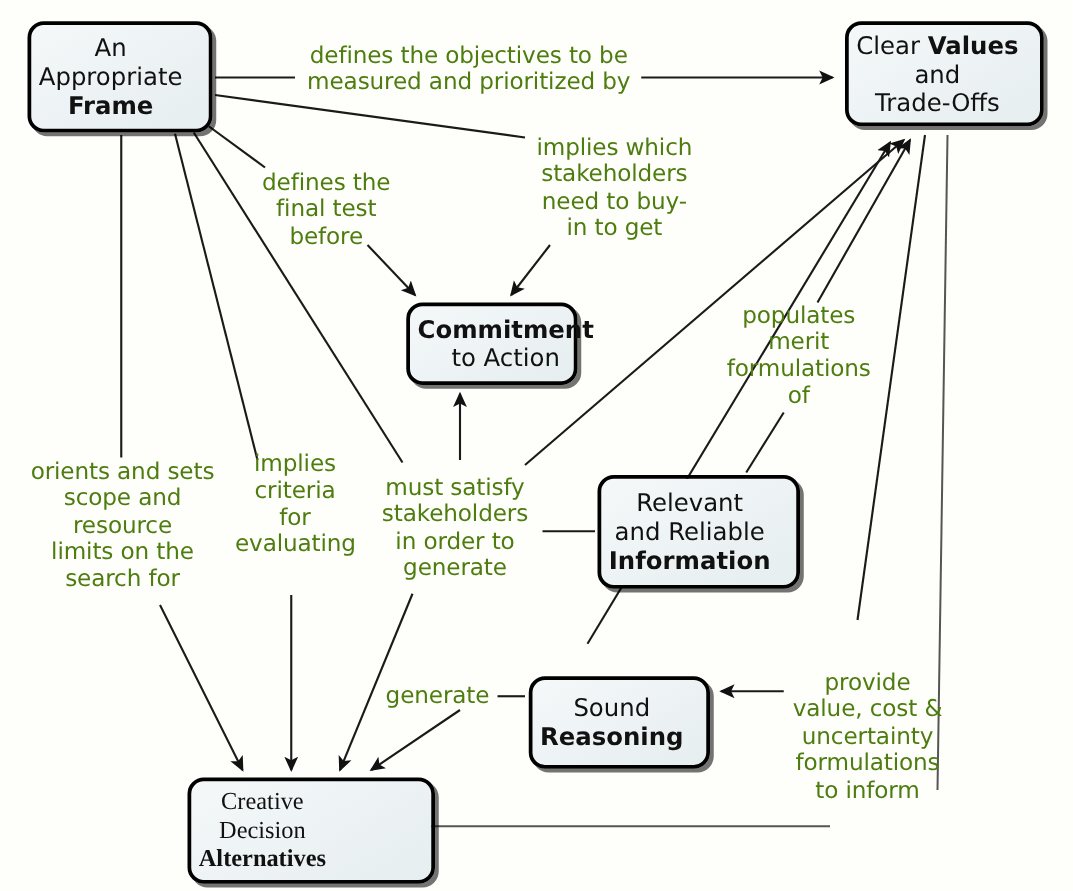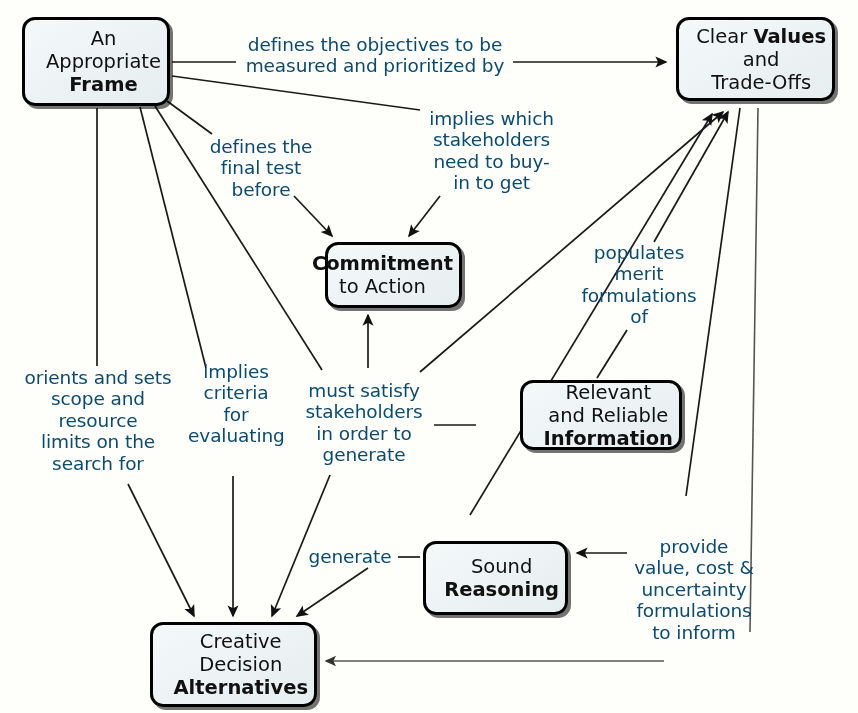--- a/index.html
+++ b/index.html
@@ -29,32 +29,32 @@
   .edge-line.gray { stroke: #555; stroke-width: 1.6; }
   .node {
     position: absolute;
     box-sizing: border-box;
     border: 3.5px solid #000;
     border-radius: 13px;
     background: linear-gradient(150deg, #f4f8f9 0%, #eef3f5 45%, #e6eef0 100%);
     box-shadow: 3px 3px 0 rgba(0,0,0,0.55);
     display: flex;
     align-items: center;
-    justify-content: flex-end;
+    justify-content: flex-start;
     text-align: center;
     color: #111;
     line-height: 1.18;
     font-size: 19.5px;
     padding: 2px 6px;
   }
   .node .b { font-weight: bold; }
   .edge-label {
     position: absolute;
     text-align: center;
-    color: #0c4a6e;
+    color: #4d7c0f;
     font-size: 18.5px;
     line-height: 1.16;
     white-space: pre-line;
     letter-spacing: -0.1px;
   }
 </style>
 </head>
 <body>
 
 <div id="canvas">
@@ -125,36 +125,36 @@
     </div>
   </div>
 
   <div class="node" style="left:283px; top:242px; width:137px; height:66px;margin-left:42px;">
     <div>
       <span class="b">Commitment</span><br>
       <span>to Action</span>
     </div>
   </div>
 
-  <div class="node" style="left:478px; top:380px; width:162px; height:70px;margin-left:42px;">
+  <div class="node" style="left:478px; top:380px; width:162px; height:91px;">
     <div>
       <span>Relevant</span><br>
       <span>and Reliable</span><br>
       <span class="b">Information</span>
     </div>
   </div>
 
   <div class="node" style="left:423px; top:517px; width:145px; height:74px;margin-top:24px;">
     <div>
       <span>Sound</span><br>
       <span class="b">Reasoning</span>
     </div>
   </div>
 
-  <div class="node" style="left:150px; top:622px; width:167px; height:85px;">
+  <div class="node" style="left:150px; top:622px; width:198px; height:85px;font-family:Liberation Serif, serif;">
     <div>
       <span>Creative</span><br>
       <span>Decision</span><br>
       <span class="b">Alternatives</span>
     </div>
   </div>
 
   <div class="edge-label" style="left:232px; top:34px; width:286px;">defines the objectives to be
 measured and prioritized by</div>
 

